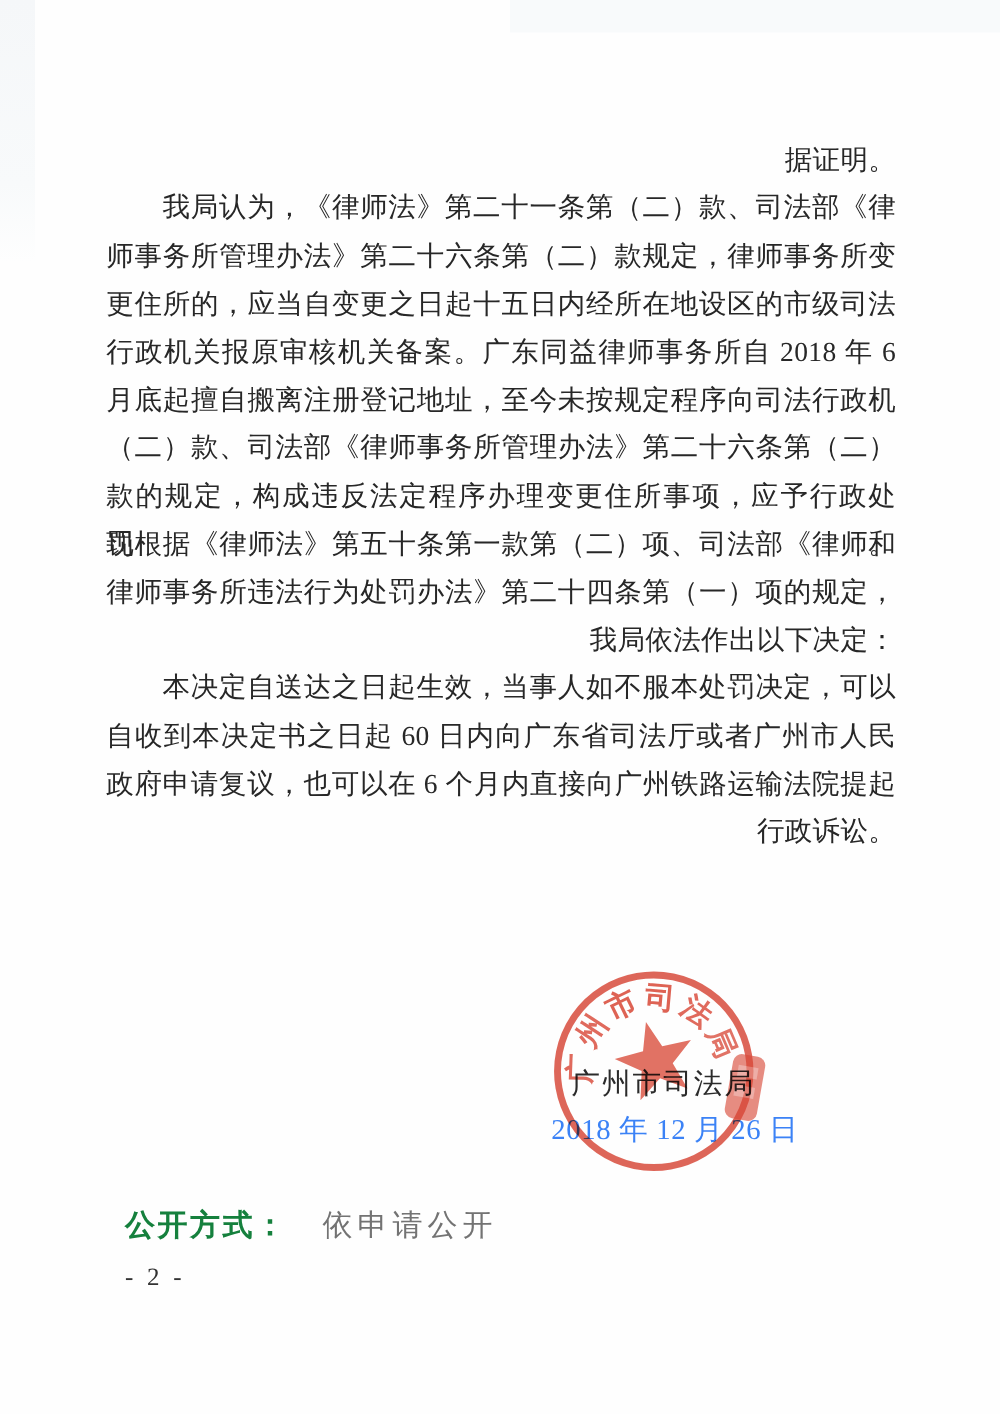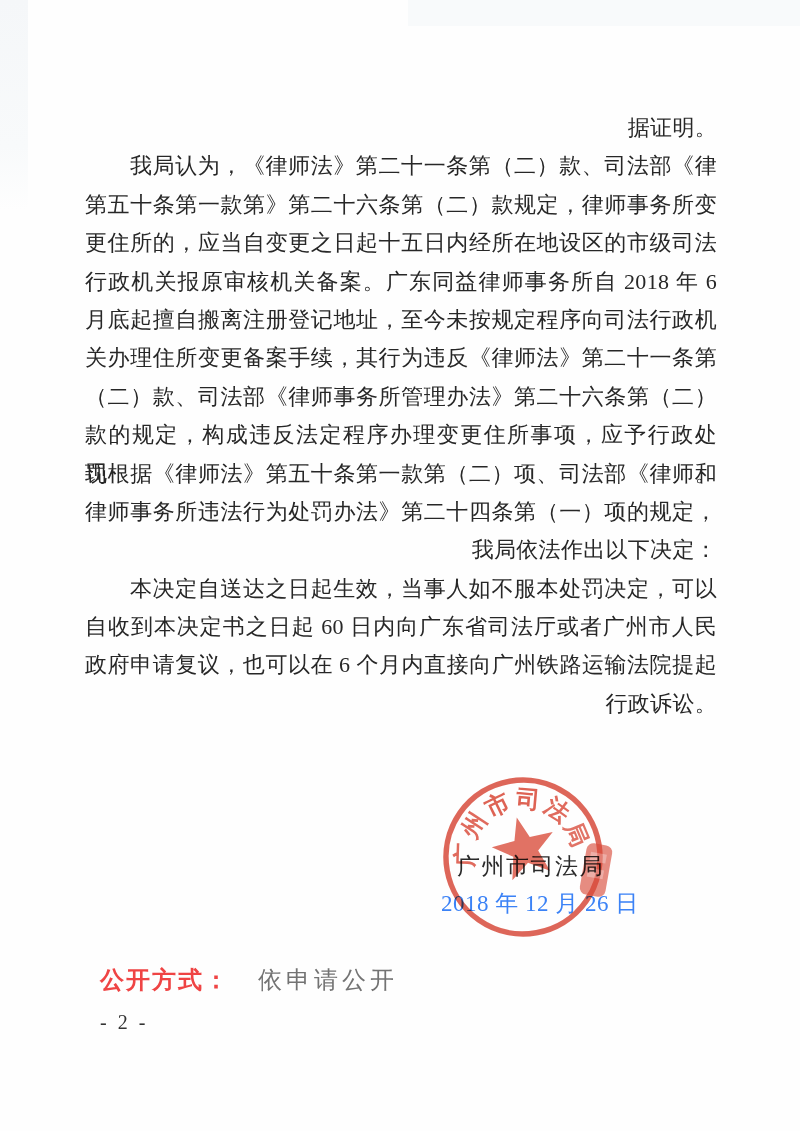--- a/index.html
+++ b/index.html
@@ -88,21 +88,21 @@
     position: absolute;
     left: 100px;
     top: 964px;
     font-size: 24px;
     white-space: nowrap;
   }
   .footer-label {
     font-family: "Liberation Sans", "DejaVu Sans", sans-serif;
     font-weight: 700;
     letter-spacing: 2px;
-    color: #ef4444;
+    color: #15803d;
   }
   .footer-value {
     margin-left: 28px;
     letter-spacing: 4px;
     color: #737373;
   }
   .page-number {
     position: absolute;
     left: 100px;
     top: 1011px;
@@ -115,25 +115,24 @@
 <body>
 
 <div class="page">
 
   <div class="edge-left"></div>
   <div class="edge-topright"></div>
 
   <div class="body-text">
     <div class="bline">据证明。</div>
     <div class="bline j indent">我局认为，《律师法》第二十一条第（二）款、司法部《律</div>
-    <div class="bline j">第五十条第一款第》第二十六条第（二）款规定，律师事务所变</div>
+    <div class="bline j">师事务所管理办法》第二十六条第（二）款规定，律师事务所变</div>
     <div class="bline j">更住所的，应当自变更之日起十五日内经所在地设区的市级司法</div>
     <div class="bline j">行政机关报原审核机关备案。广东同益律师事务所自 2018 年 6</div>
     <div class="bline j">月底起擅自搬离注册登记地址，至今未按规定程序向司法行政机</div>
-    <div class="bline j">关办理住所变更备案手续，其行为违反《律师法》第二十一条第</div>
     <div class="bline j">（二）款、司法部《律师事务所管理办法》第二十六条第（二）</div>
     <div class="bline j">款的规定，构成违反法定程序办理变更住所事项，应予行政处罚。</div>
     <div class="bline j">现根据《律师法》第五十条第一款第（二）项、司法部《律师和</div>
     <div class="bline j">律师事务所违法行为处罚办法》第二十四条第（一）项的规定，</div>
     <div class="bline">我局依法作出以下决定：</div>
     <div class="bline j indent">本决定自送达之日起生效，当事人如不服本处罚决定，可以</div>
     <div class="bline j">自收到本决定书之日起 60 日内向广东省司法厅或者广州市人民</div>
     <div class="bline j">政府申请复议，也可以在 6 个月内直接向广州铁路运输法院提起</div>
     <div class="bline">行政诉讼。</div>
   </div>

